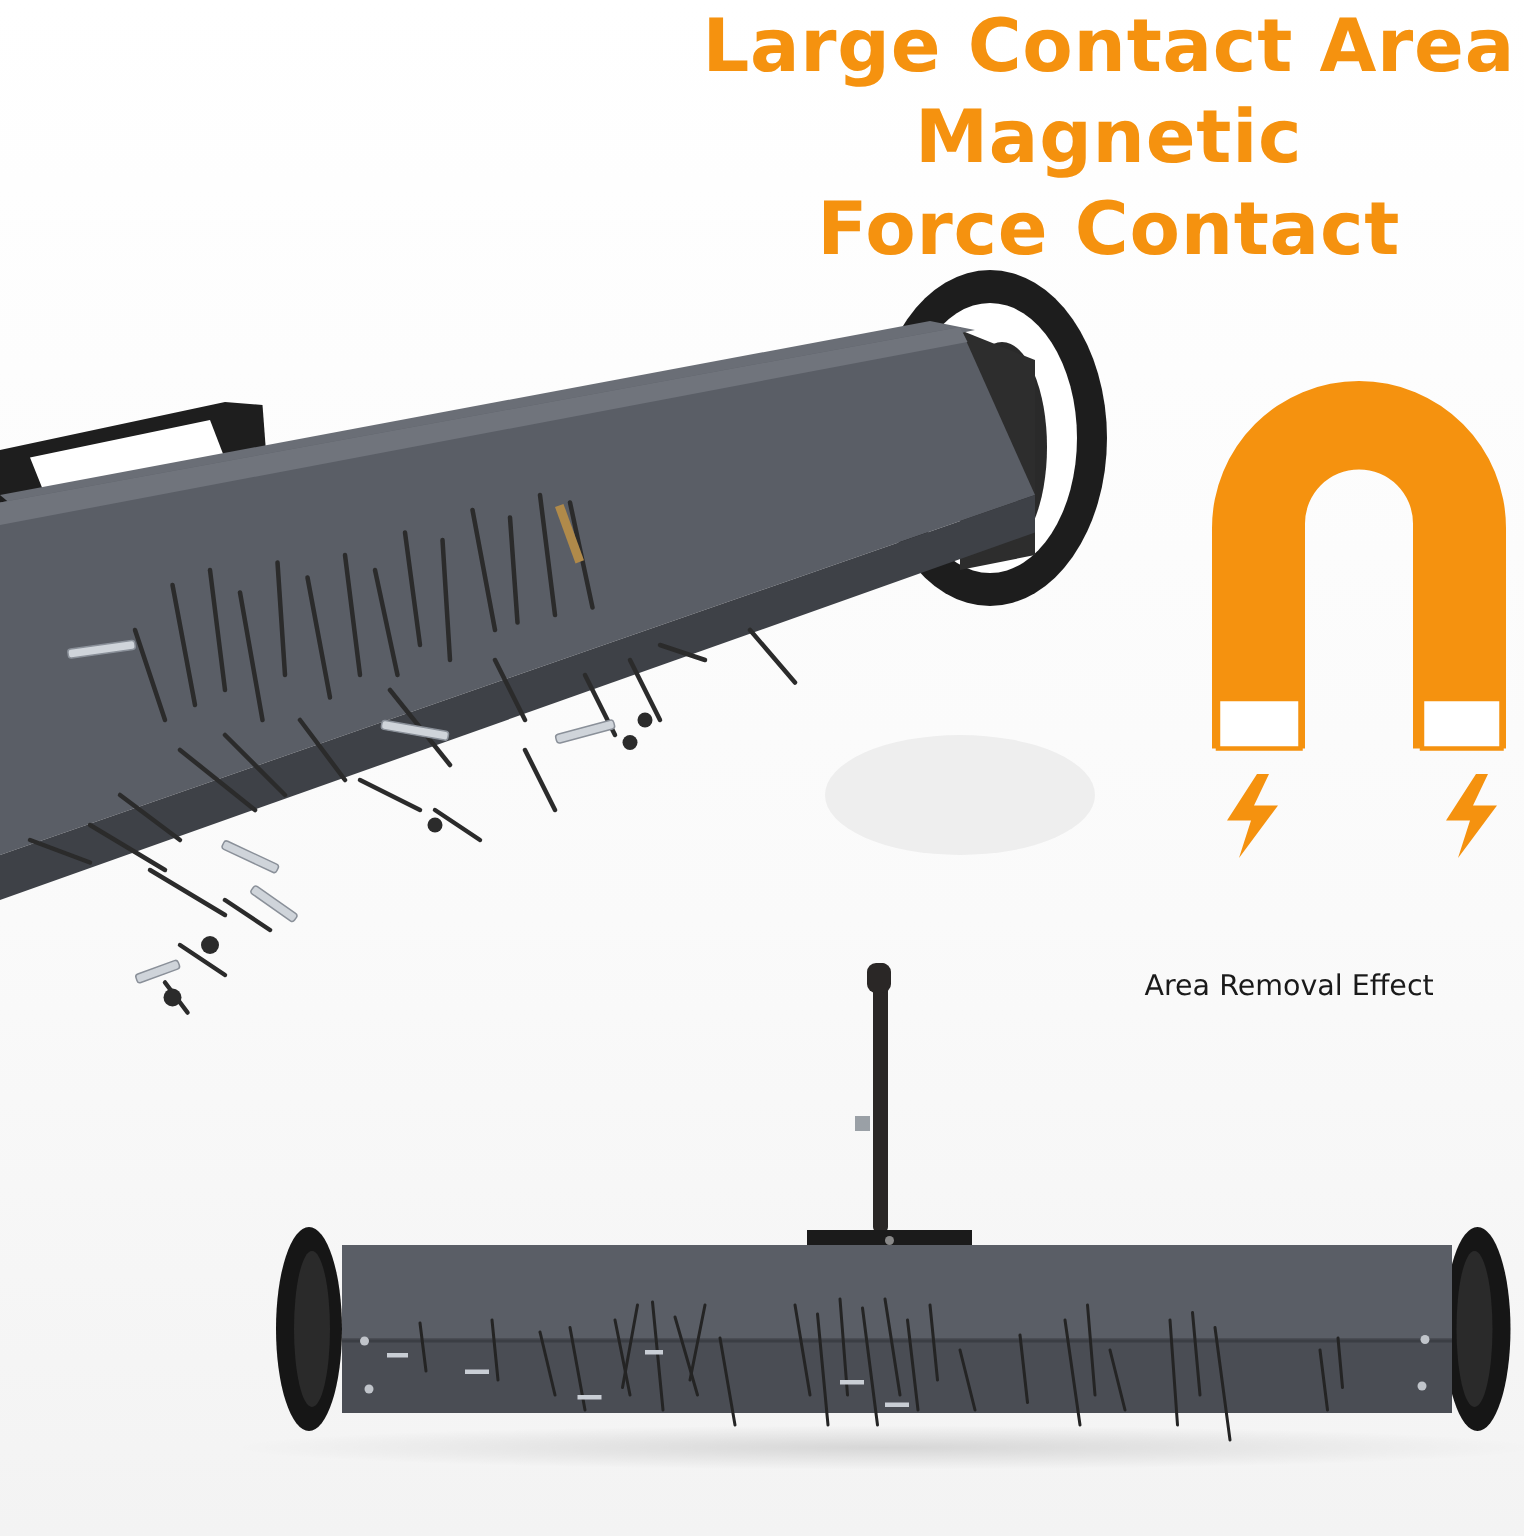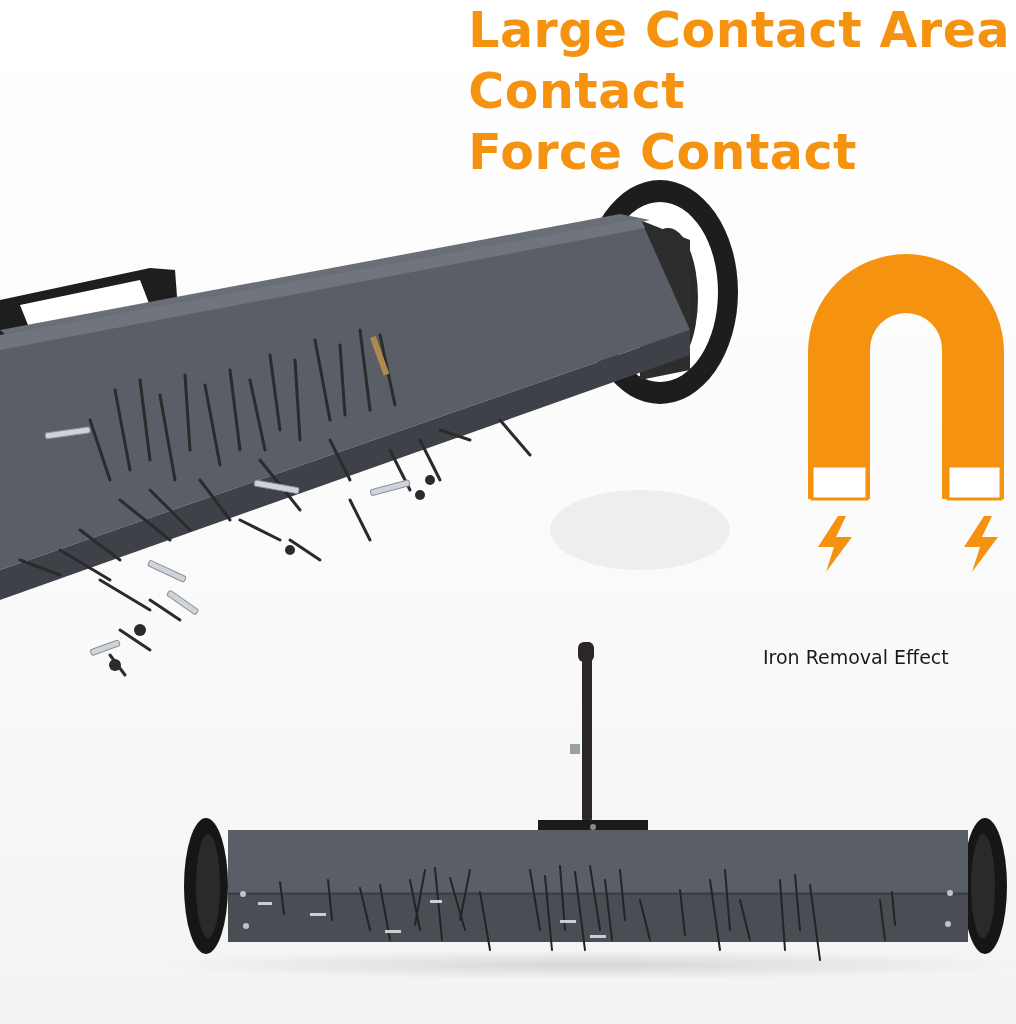--- a/index.html
+++ b/index.html
@@ -15,21 +15,21 @@
       position: relative;
       width: 1016px;
       height: 1024px;
       background: linear-gradient(180deg, #ffffff 0%, #fafafa 60%, #f3f3f3 100%);
       overflow: hidden;
     }
     .headline {
       position: absolute;
       right: 6px;
       top: 0px;
-      text-align: left;
+      text-align: center;
       color: #f5920f;
       font-family: "DejaVu Sans", sans-serif;
       font-weight: bold;
       font-size: 49px;
       line-height: 61px;
       letter-spacing: 0.5px;
     }
     .headline div { white-space: nowrap; }
 
     .caption {
@@ -219,19 +219,19 @@
   <svg class="magnet-icon" viewBox="0 0 208 330">
     <path d="M0 245 L0 98 A98 98 0 0 1 196 98 L196 245 L134 245 L134 95 A36 36 0 0 0 62 95 L62 245 Z" fill="#f5920f"></path>
     <rect x="4" y="212" width="55" height="33" fill="#ffffff" stroke="#f5920f" stroke-width="3"></rect>
     <rect x="140" y="212" width="53" height="33" fill="#ffffff" stroke="#f5920f" stroke-width="3"></rect>
     <path d="M30 262 L10 293 L26 293 L18 318 L44 283 L28 283 L38 262 Z" fill="#f5920f"></path>
     <path d="M176 262 L156 293 L172 293 L164 318 L190 283 L174 283 L184 262 Z" fill="#f5920f"></path>
   </svg>
 
   <div class="headline">
     <div>Large Contact Area</div>
-    <div>Contact</div>
+    <div>Magnetic</div>
     <div>Force Contact</div>
   </div>
 
-  <div class="caption">Iron Removal Effect</div>
+  <div class="caption">Area Removal Effect</div>
 
 </div>
 
 </body></html>

